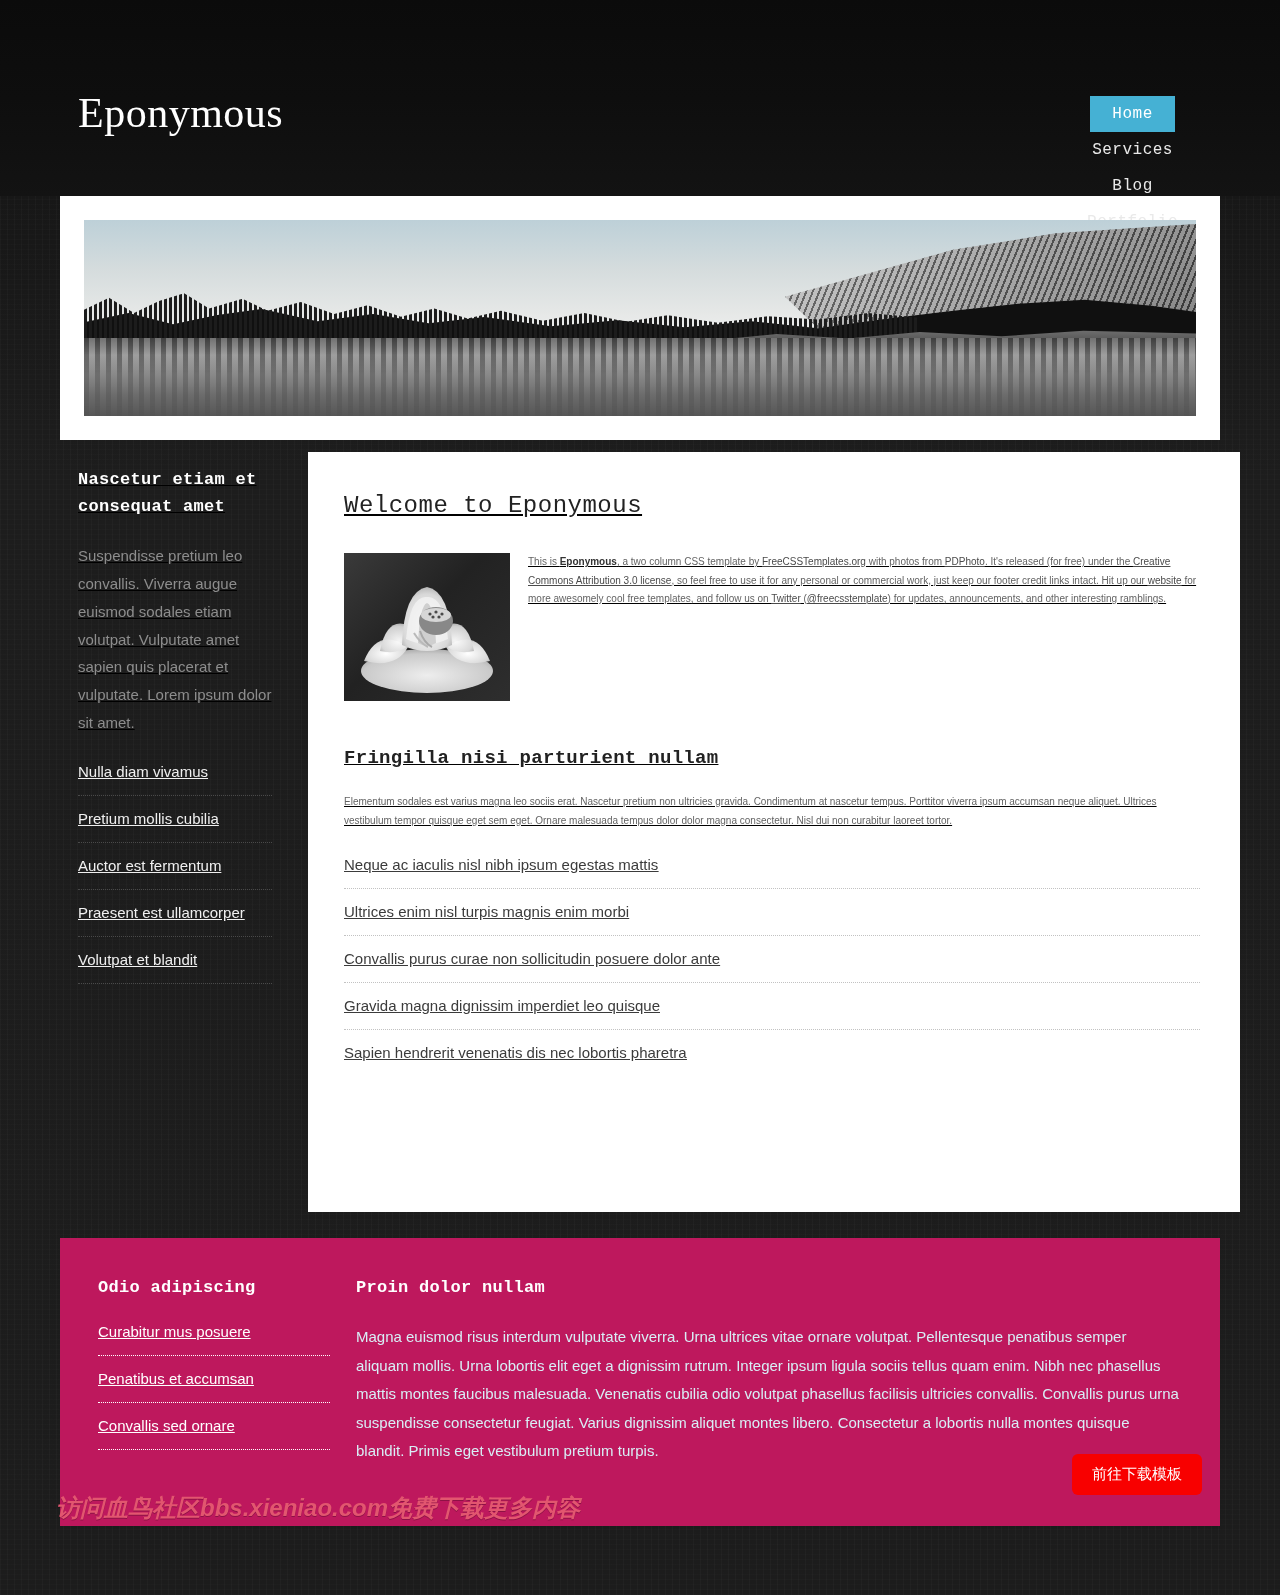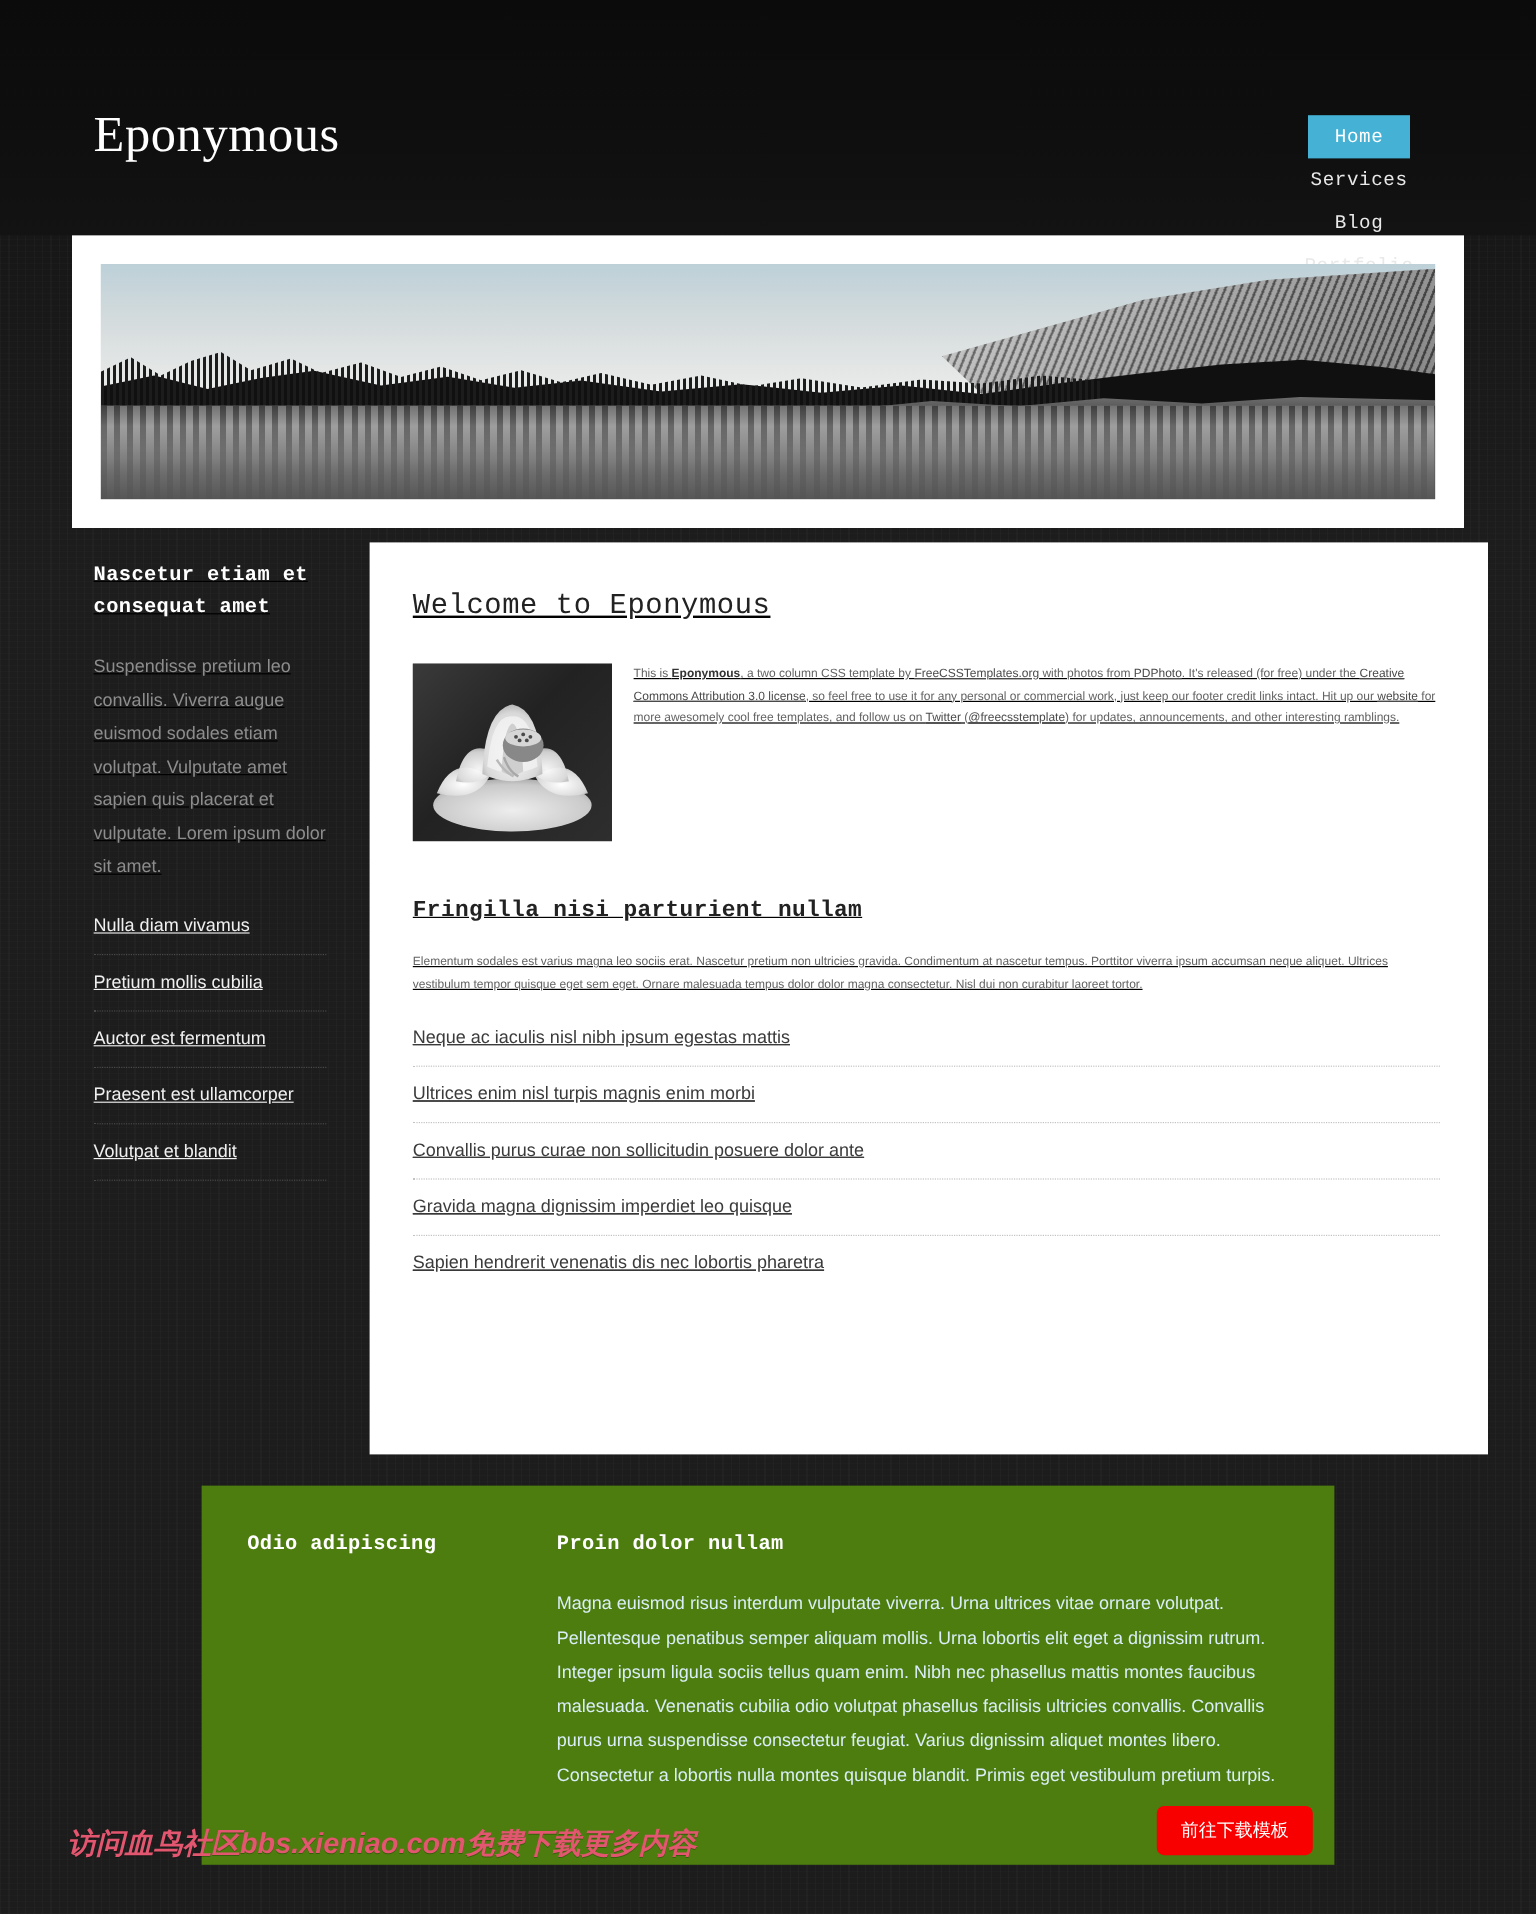--- a/index.html
+++ b/index.html
@@ -147,39 +147,39 @@
   .content p.body{ font-size:10px; color:#636363; line-height:1.85; margin:0; }
   .content p.body b{ color:#333; }
   .content a{ color:#4a4a4a; text-decoration:underline; }
   ul.content-list{ list-style:none; margin:26px 0 0 0; padding:0; }
   ul.content-list li{ border-bottom:1px dotted #c2c2c2; padding:0 0 14px 0; margin-bottom:14px; }
   ul.content-list li:last-child{ border-bottom:none; }
   ul.content-list a{ color:#3b3b3b; font-size:15px; text-decoration:underline; }
 
   
   .footer{
-    width:944px; margin:26px auto 0 auto;
-    background:#4d7c0f;
+    width:1160px; margin:26px auto 0 auto;
+    background:#be185d;
     display:flex; align-items:flex-start;
     padding:40px 0 60px 0;
     position:relative;
   }
   .footer-col-left{ width:270px; flex:0 0 270px; padding-left:38px; }
   .footer-col-right{ flex:1; padding:0 40px 0 26px; }
   .footer h3{
     font-family:"Liberation Mono", monospace;
     font-size:17px; font-weight:bold; color:#ffffff; margin:0 0 26px 0; letter-spacing:0.3px;
   }
   ul.footer-list{ list-style:none; margin:0; padding:0; }
   ul.footer-list li{ border-bottom:1px dotted #ffffff; padding:0 0 14px 0; margin-bottom:14px; }
   ul.footer-list a{ color:#ffffff; font-size:15px; text-decoration:underline; }
   .footer p.body{ font-size:15px; color:#d9eef6; line-height:1.9; margin:0; }
 
   .dl-button{
-    position:absolute; right:18px; bottom:8px;
+    position:absolute; right:18px; bottom:31px;
     background:#f80000; color:#ffffff; border:none;
     border-radius:6px; padding:11px 20px; font-size:15px;
     cursor:pointer; font-family:"Liberation Sans", sans-serif;
   }
 
   .watermark{
     position:absolute; left:56px; bottom:2px;
     font-size:24px; font-weight:bold; font-style:italic;
     color:#e2566f; white-space:nowrap; letter-spacing:0px;
     font-family:"Liberation Sans", sans-serif;
@@ -280,20 +280,25 @@
         <li><a href="#">Convallis purus curae non sollicitudin posuere dolor ante</a></li>
         <li><a href="#">Gravida magna dignissim imperdiet leo quisque</a></li>
         <li><a href="#">Sapien hendrerit venenatis dis nec lobortis pharetra</a></li>
       </ul>
     </section>
   </div>
 
   <div class="footer">
     <div class="footer-col-left">
       <h3>Odio adipiscing</h3>
+      <ul class="footer-list">
+        <li><a href="#">Curabitur mus posuere</a></li>
+        <li><a href="#">Penatibus et accumsan</a></li>
+        <li><a href="#">Convallis sed ornare</a></li>
+      </ul>
     </div>
     <div class="footer-col-right">
       <h3>Proin dolor nullam</h3>
       <p class="body">Magna euismod risus interdum vulputate viverra. Urna ultrices vitae ornare volutpat. Pellentesque penatibus semper aliquam mollis. Urna lobortis elit eget a dignissim rutrum. Integer ipsum ligula sociis tellus quam enim. Nibh nec phasellus mattis montes faucibus malesuada. Venenatis cubilia odio volutpat phasellus facilisis ultricies convallis. Convallis purus urna suspendisse consectetur feugiat. Varius dignissim aliquet montes libero. Consectetur a lobortis nulla montes quisque blandit. Primis eget vestibulum pretium turpis.</p>
     </div>
     <button class="dl-button">前往下载模板</button>
   </div>
 
   <div class="watermark">访问血鸟社区bbs.xieniao.com免费下载更多内容</div>
 

